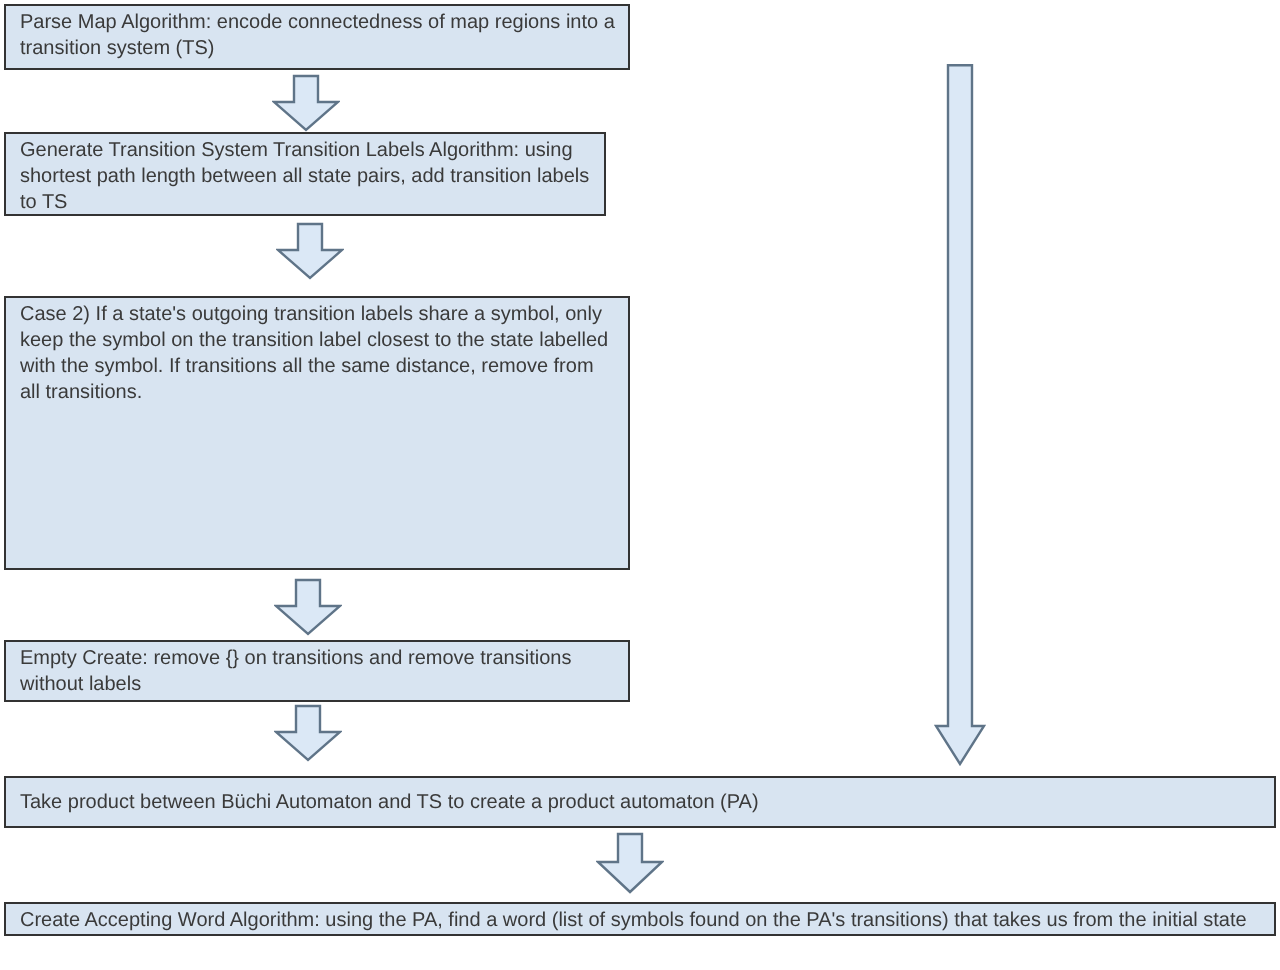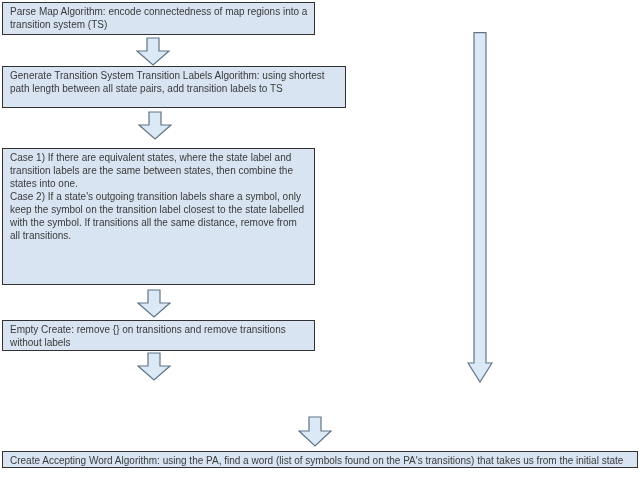--- a/index.html
+++ b/index.html
@@ -29,21 +29,21 @@
     overflow:hidden;
   }
   .box .b{font-weight:normal;}
   .vcenter{display:flex;align-items:center;}
   .arrow{position:absolute;}
   .arrow svg{display:block;}
   
   .box-parse   {left:2px;  top:2px;   width:313px; height:33px;}
   .box-buchi   {left:330px;top:2px;   width:310px; height:26px;
                 border:none;border-left:2px solid var(--box-border);}
-  .box-generate{left:2px;  top:66px;  width:344px; height:42px;}
+  .box-generate{left:2px;  top:66px;  width:301px; height:42px;}
   .box-prune   {left:2px;  top:148px; width:313px; height:137px;}
   .box-cleanup {left:2px;  top:320px; width:313px; height:31px;}
   .box-product {left:2px;  top:388px; width:636px; height:26px;}
   .box-accept  {left:2px;  top:451px; width:636px; height:17px;}
   
   .arrow-1{left:136px;top:37px;}
   .arrow-2{left:138px;top:111px;}
   .arrow-3{left:137px;top:289px;}
   .arrow-4{left:137px;top:352px;}
   .arrow-5{left:298px;top:416px;}
@@ -57,28 +57,30 @@
   <div class="box box-parse">
     <span class="b">Parse Map Algorithm:</span><span> encode connectedness of map regions into a transition system (TS)</span>
   </div>
 
 
   <div class="box box-generate">
     <span class="b">Generate Transition System Transition Labels Algorithm:</span><span> using shortest path length between all state pairs, add transition labels to TS</span>
   </div>
 
   <div class="box box-prune">
-    <div><span class="b">Case 1)</span><span> If there are equivalent states, where the state label and transition labels are the same between states, then combine the states into one.</span></div>
     <div><span class="b">Case 2)</span><span> If a state's outgoing transition labels share a symbol, only keep the symbol on the transition label closest to the state labelled with the symbol. If transitions all the same distance, remove from all transitions.</span></div>
   </div>
 
   <div class="box box-cleanup">
     <span class="b">Empty Create:</span><span> remove {} on transitions and remove transitions without labels</span>
   </div>
 
+  <div class="box box-product vcenter">
+    <span>Take product between Büchi Automaton and TS to create a product automaton (PA)</span>
+  </div>
 
   <div class="box box-accept">
     <span class="b">Create Accepting Word Algorithm</span><span>: using the PA, find a word (list of symbols found on the PA's transitions) that takes us from the initial state of the agent to the accepting state of the PA.</span>
   </div>
 
   <div class="arrow arrow-1">
     <svg width="34" height="29" viewBox="0 0 34 29">
         <polygon points="11,1 23,1 23,14 33,14 17,28 1,14 11,14" style="fill:var(--arrow-fill);stroke:var(--arrow-border);stroke-width:1.2"></polygon>
       </svg>
   </div>

